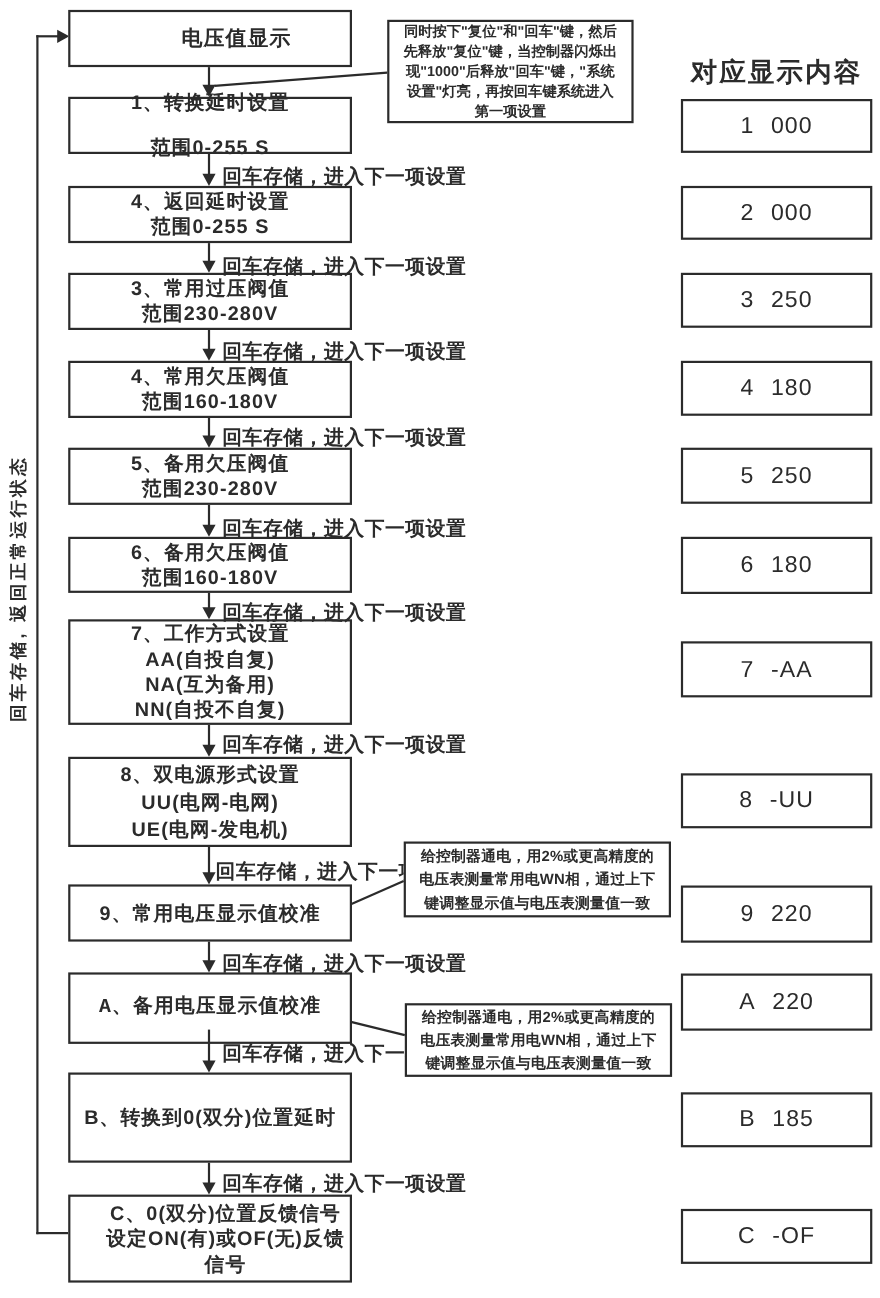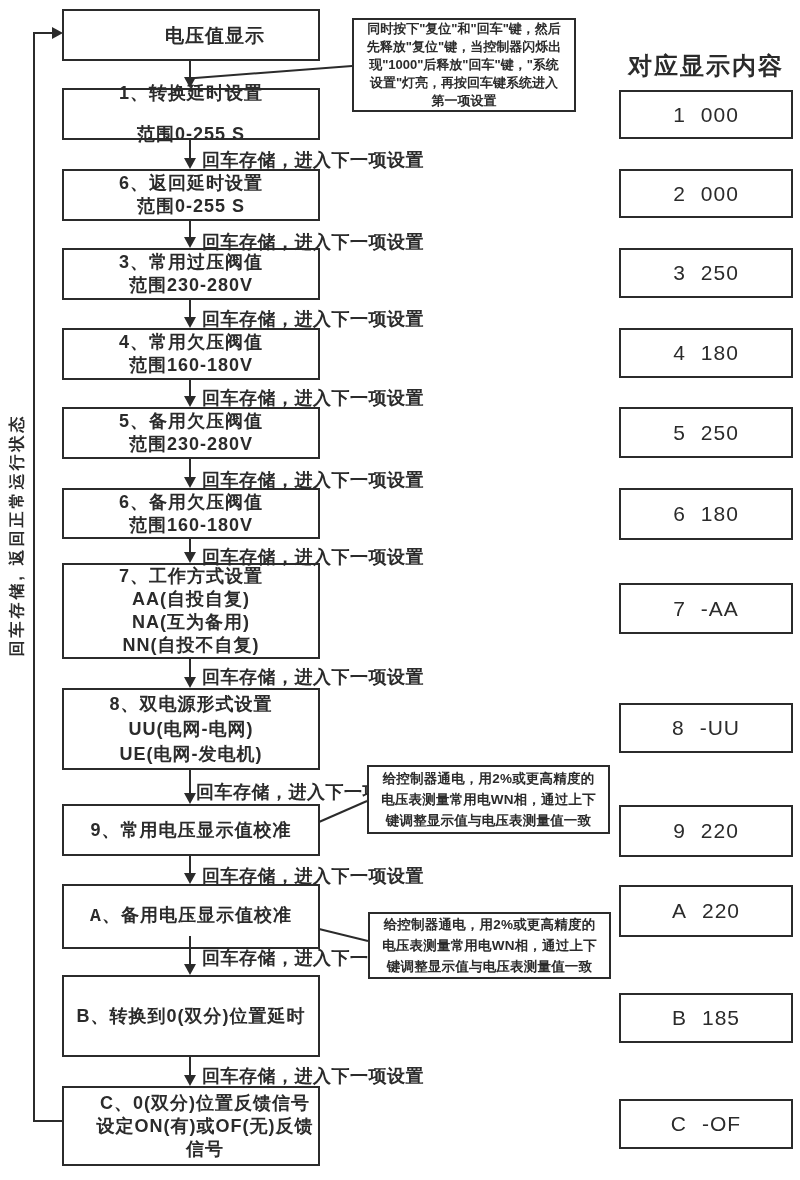--- a/index.html
+++ b/index.html
@@ -71,21 +71,21 @@
 
   <div class="box entry-box" style="top:9px;height:52px;padding-left:48px;">
     <div>电压值显示</div>
   </div>
 
   <div class="box" style="top:88px;height:52px;gap:18px;">
     <div>1、转换延时设置</div>
     <div>范围0-255 S</div>
   </div>
   <div class="box" style="top:169px;height:52px;">
-    <div>6、返回延时设置</div>
+    <div>4、返回延时设置</div>
     <div>范围0-255 S</div>
   </div>
   <div class="box" style="top:248px;height:52px;">
     <div>3、常用过压阀值</div>
     <div>范围230-280V</div>
   </div>
   <div class="box" style="top:328px;height:52px;">
     <div>4、常用欠压阀值</div>
     <div>范围160-180V</div>
   </div>

